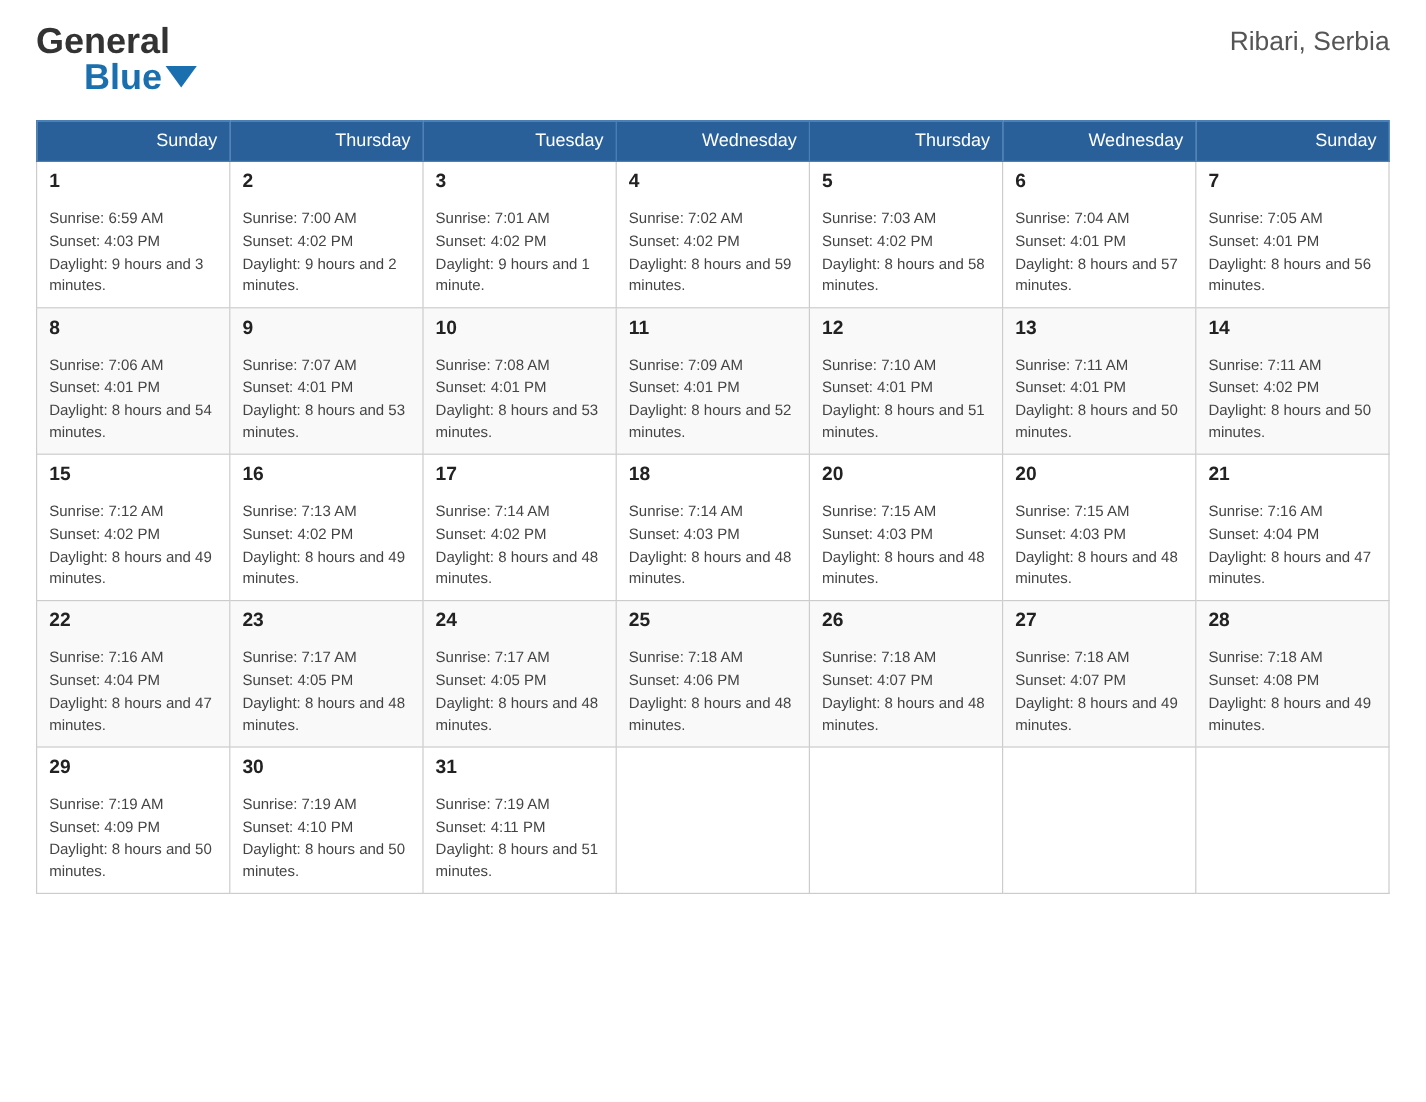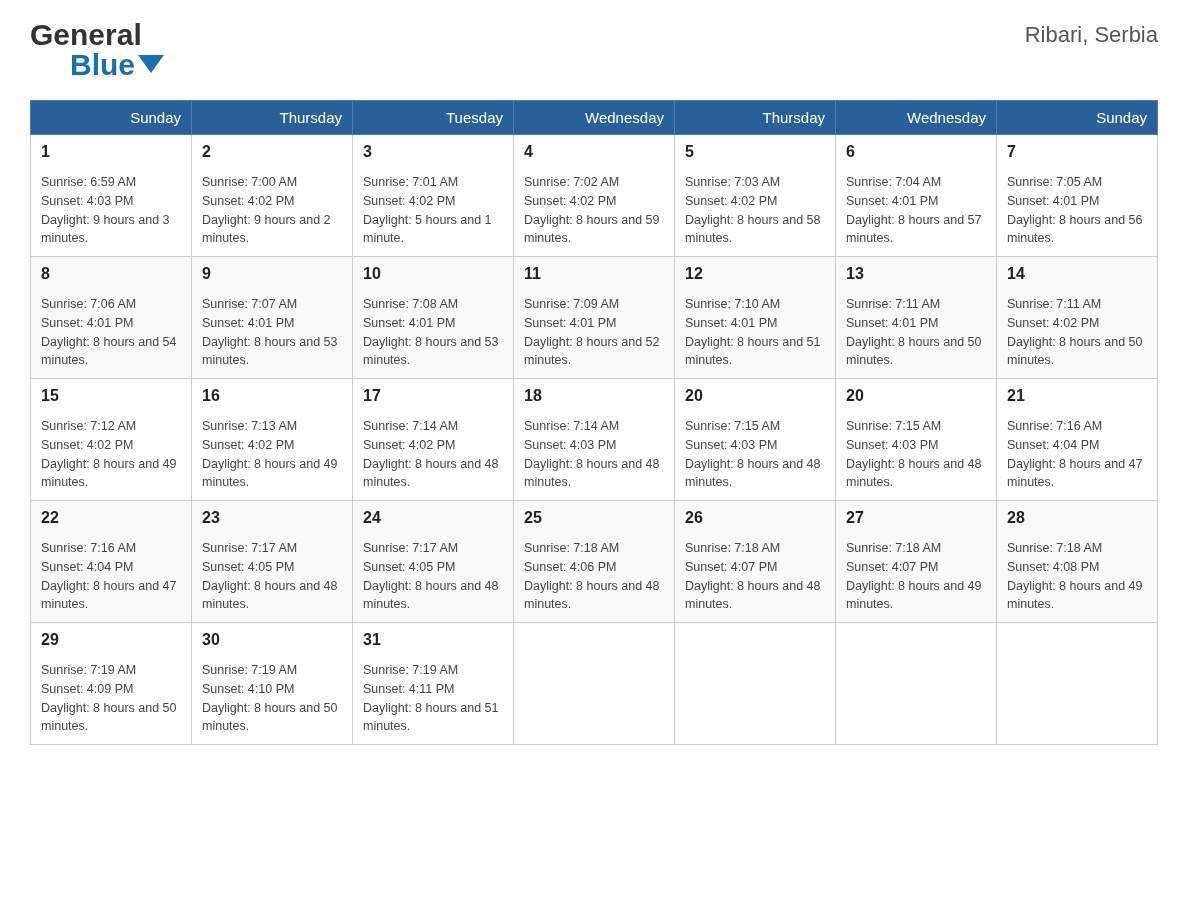--- a/index.html
+++ b/index.html
@@ -159,21 +159,21 @@
             <div>Sunrise: 7:00 AM</div>
             <div>Sunset: 4:02 PM</div>
             <div>Daylight: 9 hours and 2 minutes.</div>
           </div>
         </td>
         <td>
           <span class="day-num">3</span>
           <div class="day-info">
             <div>Sunrise: 7:01 AM</div>
             <div>Sunset: 4:02 PM</div>
-            <div>Daylight: 5 hours and 1 minute.</div>
+            <div>Daylight: 9 hours and 1 minute.</div>
           </div>
         </td>
         <td>
           <span class="day-num">4</span>
           <div class="day-info">
             <div>Sunrise: 7:02 AM</div>
             <div>Sunset: 4:02 PM</div>
             <div>Daylight: 8 hours and 59 minutes.</div>
           </div>
         </td>

